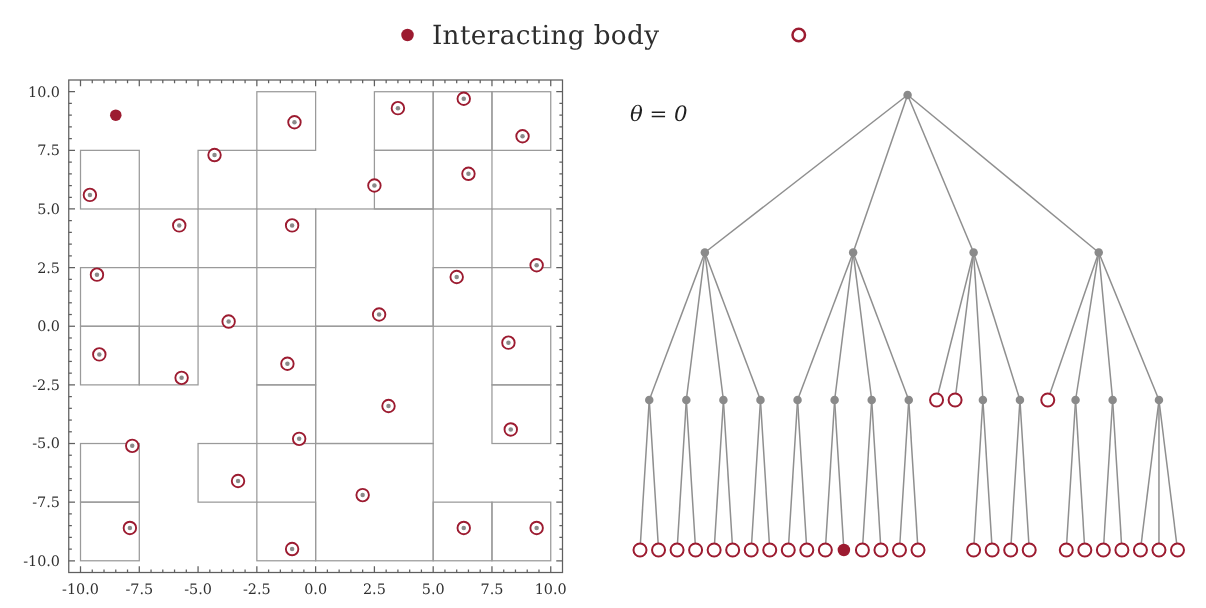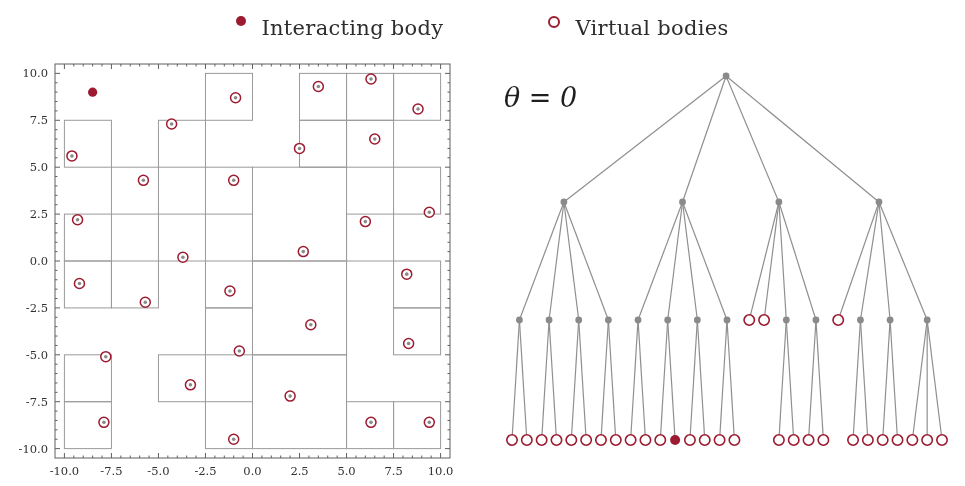--- a/index.html
+++ b/index.html
@@ -14,51 +14,50 @@
     .legend {
       position: absolute;
       top: 16px;
       left: 0;
       width: 100%;
       display: flex;
       justify-content: center;
       align-items: center;
       gap: 105px;
     }
-    .legend-item { display: flex; gap: 15px; }
+    .legend-item { display: flex; align-items: center; gap: 15px; }
     .legend-label { font-size: 21px; color: #2d2d2d; letter-spacing: 0.3px; }
     .marker { display: inline-block; border-radius: 50%; box-sizing: border-box; }
     .marker-filled { width: 10px; height: 10px; background: #9c1b30; }
     .marker-open { width: 12px; height: 12px; border: 2px solid #9c1b30; background: #fff; }
     .marker-gray { width: 8px; height: 8px; background: #8a8a8a; }
     #quadtree-svg { position: absolute; left: 0; top: 50px; }
     #tree-svg { position: absolute; left: 490px; top: 50px; }
     #quadtree-svg text { font-family: "DejaVu Serif", serif; }
     .theta {
       position: absolute;
       left: 504px;
       top: 82px;
-      font-size: 27px;
+      font-size: 17px;
       font-style: italic;
       color: #1f1f1f;
     }
   </style>
 </head>
 <body>
 
 <div class="figure">
 
   <div class="legend">
     <div class="legend-item">
       <span class="marker marker-filled" style="background: rgb(156, 27, 48);"></span>
       <span class="legend-label">Interacting body</span>
     </div>
     <div class="legend-item">
       <span class="marker marker-open" style="border-color: rgb(156, 27, 48);"></span>
-      <span class="legend-label">Virtual bodies</span>
     </div>
   </div>
 
   <svg id="quadtree-svg" width="490" height="436">
       <rect x="64.4047619047619" y="351.7142857142857" width="47.02380952380952" height="46.90476190476187" fill="none" stroke="#9a9a9a" stroke-width="1"></rect>
       <rect x="64.4047619047619" y="304.8095238095238" width="47.02380952380952" height="46.904761904761926" fill="none" stroke="#9a9a9a" stroke-width="1"></rect>
       <rect x="64.4047619047619" y="211" width="47.02380952380952" height="46.904761904761926" fill="none" stroke="#9a9a9a" stroke-width="1"></rect>
       <rect x="111.42857142857142" y="211" width="47.02380952380955" height="46.904761904761926" fill="none" stroke="#9a9a9a" stroke-width="1"></rect>
       <rect x="158.45238095238096" y="304.8095238095238" width="47.02380952380952" height="46.904761904761926" fill="none" stroke="#9a9a9a" stroke-width="1"></rect>
       <rect x="205.47619047619048" y="351.7142857142857" width="47.02380952380952" height="46.90476190476187" fill="none" stroke="#9a9a9a" stroke-width="1"></rect>

